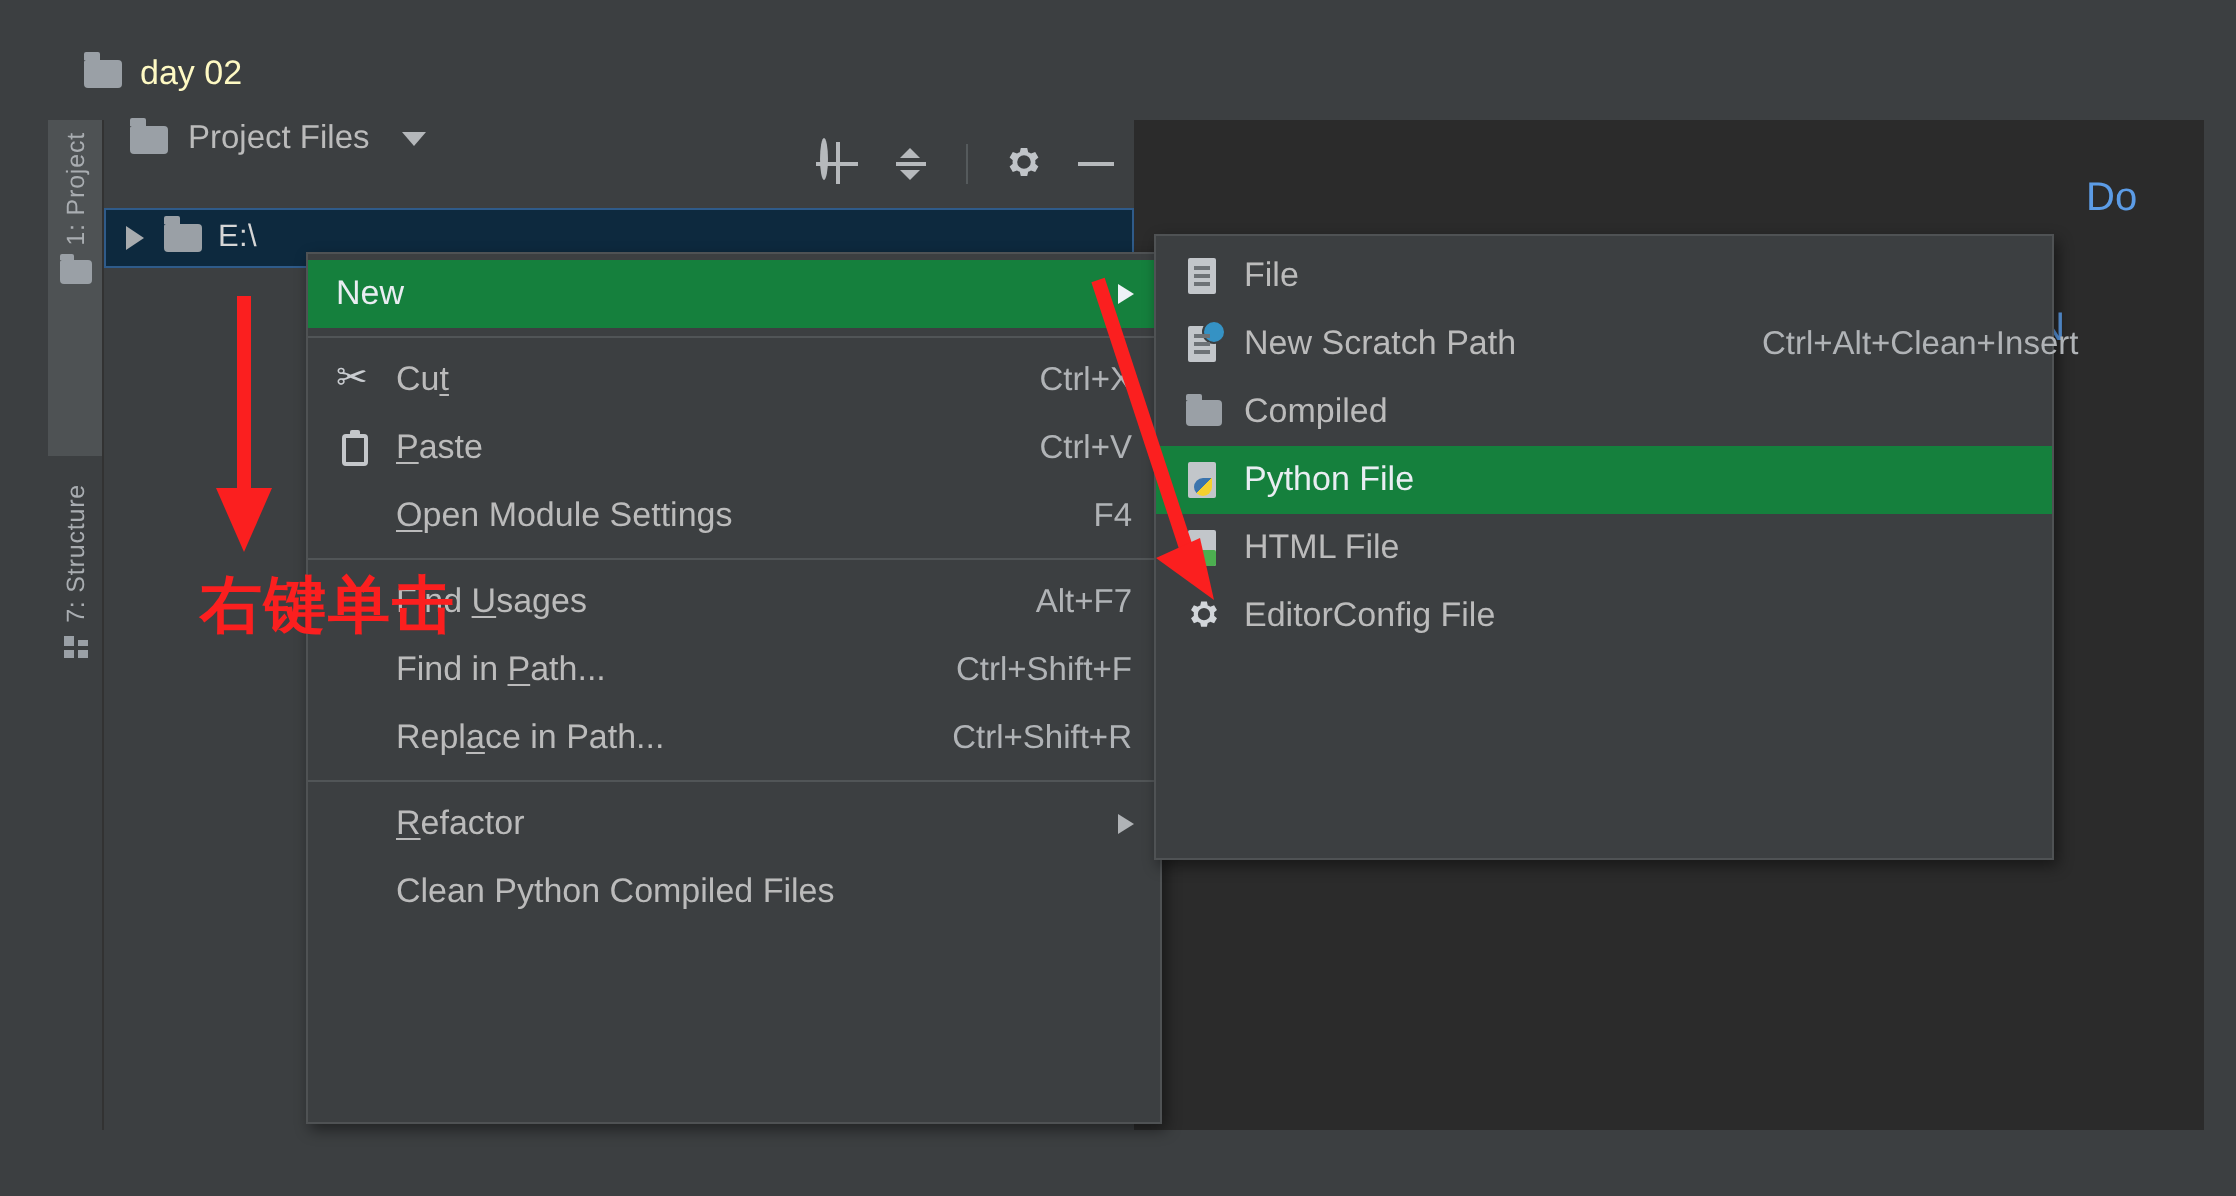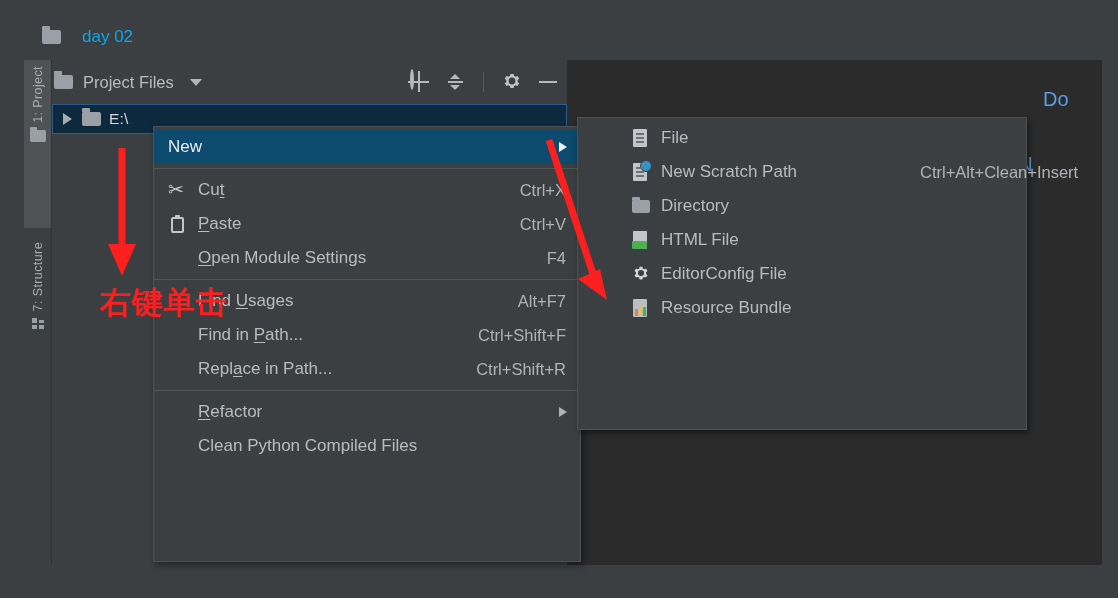--- a/index.html
+++ b/index.html
@@ -28,22 +28,22 @@
   .navbar {
     position: absolute;
     left: 0; top: 0;
     width: 1094px; height: 46px;
     background: #3c3f41;
     display: flex; align-items: center;
     padding-left: 18px;
     box-sizing: border-box;
   }
   .navbar .crumb {
-    display: flex; align-items: center; gap: 21px;
-    color: #0ea5e9; font-size: 17px;
+    display: flex; align-items: center; gap: 9px;
+    color: #fef9c3; font-size: 17px;
   }
 
   
   .folder {
     display: inline-block;
     position: relative;
     width: 19px; height: 14px;
     background: #9aa0a6;
     border-radius: 1px 2px 2px 2px;
     flex: 0 0 auto;
@@ -103,22 +103,22 @@
   
   .toolwin {
     position: absolute;
     left: 28px; top: 46px;
     width: 515px; height: 505px;
     background: #3c3f41;
   }
   .tw-header {
     position: relative;
     height: 44px;
-    display: flex; align-items: center;
-    padding: 0 14px 0 2px;
+    display: flex; align-items: flex-start;
+    padding: 0 14px 0 13px;
     box-sizing: border-box;
   }
   .tw-title {
     display: flex; align-items: center; gap: 10px;
     color: #bbbbbb; font-size: 16.5px;
   }
   .caret-down {
     width: 0; height: 0;
     border-left: 6px solid transparent;
     border-right: 6px solid transparent;
@@ -224,31 +224,31 @@
     box-shadow: 2px 3px 7px rgba(0,0,0,.45);
     box-sizing: border-box;
     padding: 3px 0;
   }
   .ctx {
     left: 153px; top: 126px;
     width: 428px; height: 436px;
   }
   .sub {
     left: 577px; top: 117px;
-    width: 450px; height: 313px; padding-left: 39px;
+    width: 450px; height: 313px;
   }
   .mi {
     position: relative;
     height: 34px;
     display: flex; align-items: center;
     color: #bbbbbb; font-size: 17px;
     padding-left: 14px;
     box-sizing: border-box;
   }
-  .mi.sel { background: #0c4a6e; color: #e9edf2; }
+  .mi.sel { background: #15803d; color: #e9edf2; }
   .mi .mlabel { flex: 0 0 auto; }
   .mi .mlabel u { text-decoration: underline; text-underline-offset: 2px; }
   .mi .accel {
     position: absolute; right: 14px;
     color: #b0b3b6; font-size: 16.5px;
   }
   .mi .arrow {
     position: absolute; right: 13px;
     width: 0; height: 0;
     border-top: 5px solid transparent;
@@ -495,47 +495,43 @@
       <span class="mico">
           <span class="ic-file clock"></span>
         </span>
       <span class="mlabel">New Scratch Path</span>
       <span class="accel" style="right:auto; left:303px;">Ctrl+Alt+Clean+Insert</span>
     </div>
     <div class="mi hasico">
       <span class="mico">
           <span class="ic-folder2"></span>
         </span>
-      <span class="mlabel">Directory</span>
+      <span class="mlabel">Compiled</span>
+    </div>
+    <div class="mi hasico sel">
+      <span class="mico">
+          <span class="ic-pyfile"></span>
+        </span>
+      <span class="mlabel">Python File</span>
     </div>
     <div class="mi hasico">
       <span class="mico">
           <span class="ic-html"></span>
         </span>
       <span class="mlabel">HTML File</span>
     </div>
     <div class="mi hasico">
       <span class="mico">
         <span class="ic-gear2">
           <svg width="18" height="18" viewBox="0 0 20 20" aria-hidden="true">
             <path fill="#d2d6da" d="M11.6 2h-3.2l-.5 2.1c-.5.2-1 .4-1.4.7L4.4 4 2.8 6.7l1.6 1.4c-.1.3-.1.6-.1.9s0 .6.1.9L2.8 11.3 4.4 14l2.1-.8c.4.3.9.5 1.4.7l.5 2.1h3.2l.5-2.1c.5-.2 1-.4 1.4-.7l2.1.8 1.6-2.7-1.6-1.4c.1-.3.1-.6.1-.9s0-.6-.1-.9l1.6-1.4L15.6 4l-2.1.8c-.4-.3-.9-.5-1.4-.7L11.6 2zM10 12.4a3.4 3.4 0 1 1 0-6.8 3.4 3.4 0 0 1 0 6.8z"></path>
           </svg>
         </span>
       </span>
       <span class="mlabel">EditorConfig File</span>
-    </div>
-    <div class="mi hasico">
-      <span class="mico">
-        <span class="ic-bundle">
-            <i></i>
-            <i></i>
-            <i></i>
-          </span>
-      </span>
-      <span class="mlabel">Resource Bundle</span>
     </div>
   </div>
 
   <div class="anno" style="left:0; top:0; width:1118px; height:463px;">
     <svg class="anno-svg" width="1118" height="598" aria-hidden="true">
       <g>
         <line x1="122" y1="148" x2="122" y2="252" stroke="#fb1f1f" stroke-width="7"></line>
         <polygon points="122,276 108,244 136,244" fill="#fb1f1f"></polygon>
       </g>
       <g>

